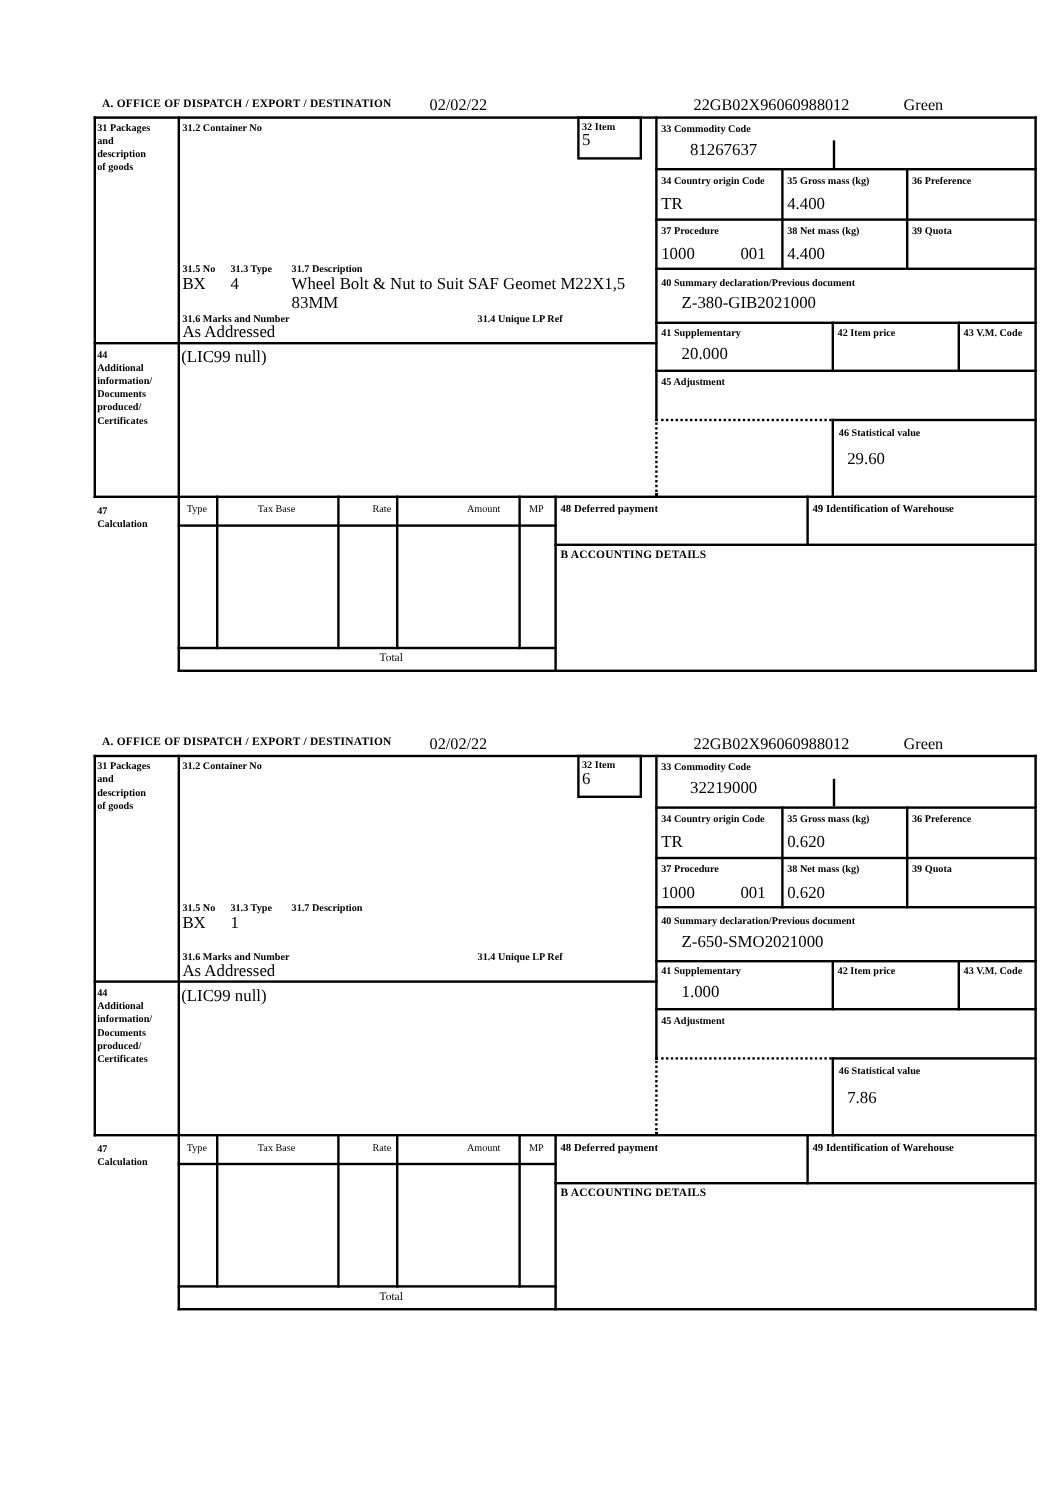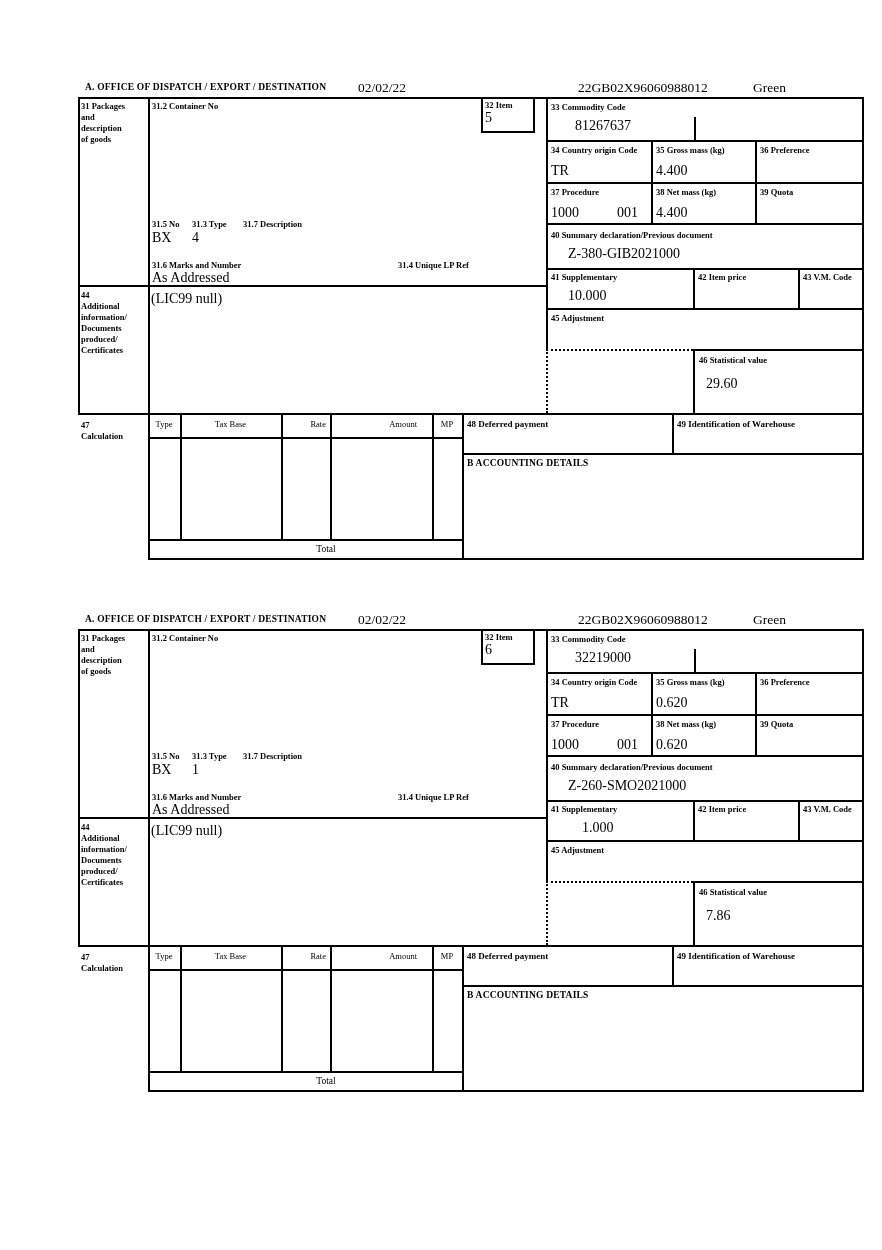--- a/index.html
+++ b/index.html
@@ -83,30 +83,31 @@
     <div class="lb" style="left:578px;top:107px">38 Net mass (kg)</div>
     <div class="lb" style="left:682px;top:107px">39 Quota</div>
     <div class="vl" style="left:473px;top:125px">1000</div>
     <div class="vl" style="left:539px;top:125px">001</div>
     <div class="vl" style="left:578px;top:125px">4.400</div>
     <div class="lb" style="left:473px;top:150px">40 Summary declaration/Previous document</div>
     <div class="vl" style="left:490px;top:166px">Z-380-GIB2021000</div>
     <div class="lb" style="left:473px;top:192px">41 Supplementary</div>
     <div class="lb" style="left:620px;top:192px">42 Item price</div>
     <div class="lb" style="left:725px;top:192px">43 V.M. Code</div>
-    <div class="vl" style="left:490px;top:208px">10.000</div>
+    <div class="vl" style="left:490px;top:208px">20.000</div>
     <div class="lb" style="left:473px;top:233px">45 Adjustment</div>
     <div class="lb" style="left:621px;top:275px">46 Statistical value</div>
     <div class="vl" style="left:628px;top:296px">29.60</div>
 
     <div class="lb" style="left:74px;top:139px">31.5 No</div>
     <div class="lb" style="left:114px;top:139px">31.3 Type</div>
     <div class="lb" style="left:165px;top:139px">31.7 Description</div>
     <div class="vl" style="left:74px;top:150px">BX</div>
     <div class="vl" style="left:114px;top:150px">4</div>
+    <div class="vl desc" style="left:165px;top:150px">Wheel Bolt &amp; Nut to Suit SAF Geomet M22X1,5 83MM</div>
     <div class="lb" style="left:74px;top:180px">31.6 Marks and Number</div>
     <div class="lb" style="left:320px;top:180px">31.4 Unique LP Ref</div>
     <div class="vl" style="left:74px;top:190px">As Addressed</div>
 
     <div class="lb" style="left:3px;top:210px">44</div>
     <div class="lb" style="left:3px;top:221px">Additional</div>
     <div class="lb" style="left:3px;top:232px">information/</div>
     <div class="lb" style="left:3px;top:243px">Documents</div>
     <div class="lb" style="left:3px;top:254px">produced/</div>
     <div class="lb" style="left:3px;top:265px">Certificates</div>
@@ -181,25 +182,25 @@
     <div class="lb" style="left:682px;top:65px">36 Preference</div>
     <div class="vl" style="left:473px;top:83px">TR</div>
     <div class="vl" style="left:578px;top:83px">0.620</div>
     <div class="lb" style="left:473px;top:107px">37 Procedure</div>
     <div class="lb" style="left:578px;top:107px">38 Net mass (kg)</div>
     <div class="lb" style="left:682px;top:107px">39 Quota</div>
     <div class="vl" style="left:473px;top:125px">1000</div>
     <div class="vl" style="left:539px;top:125px">001</div>
     <div class="vl" style="left:578px;top:125px">0.620</div>
     <div class="lb" style="left:473px;top:150px">40 Summary declaration/Previous document</div>
-    <div class="vl" style="left:490px;top:166px">Z-260-SMO2021000</div>
+    <div class="vl" style="left:490px;top:166px">Z-650-SMO2021000</div>
     <div class="lb" style="left:473px;top:192px">41 Supplementary</div>
     <div class="lb" style="left:620px;top:192px">42 Item price</div>
     <div class="lb" style="left:725px;top:192px">43 V.M. Code</div>
-    <div class="vl" style="left:504px;top:208px">1.000</div>
+    <div class="vl" style="left:490px;top:208px">1.000</div>
     <div class="lb" style="left:473px;top:233px">45 Adjustment</div>
     <div class="lb" style="left:621px;top:275px">46 Statistical value</div>
     <div class="vl" style="left:628px;top:296px">7.86</div>
 
     <div class="lb" style="left:74px;top:139px">31.5 No</div>
     <div class="lb" style="left:114px;top:139px">31.3 Type</div>
     <div class="lb" style="left:165px;top:139px">31.7 Description</div>
     <div class="vl" style="left:74px;top:150px">BX</div>
     <div class="vl" style="left:114px;top:150px">1</div>
     <div class="lb" style="left:74px;top:180px">31.6 Marks and Number</div>

